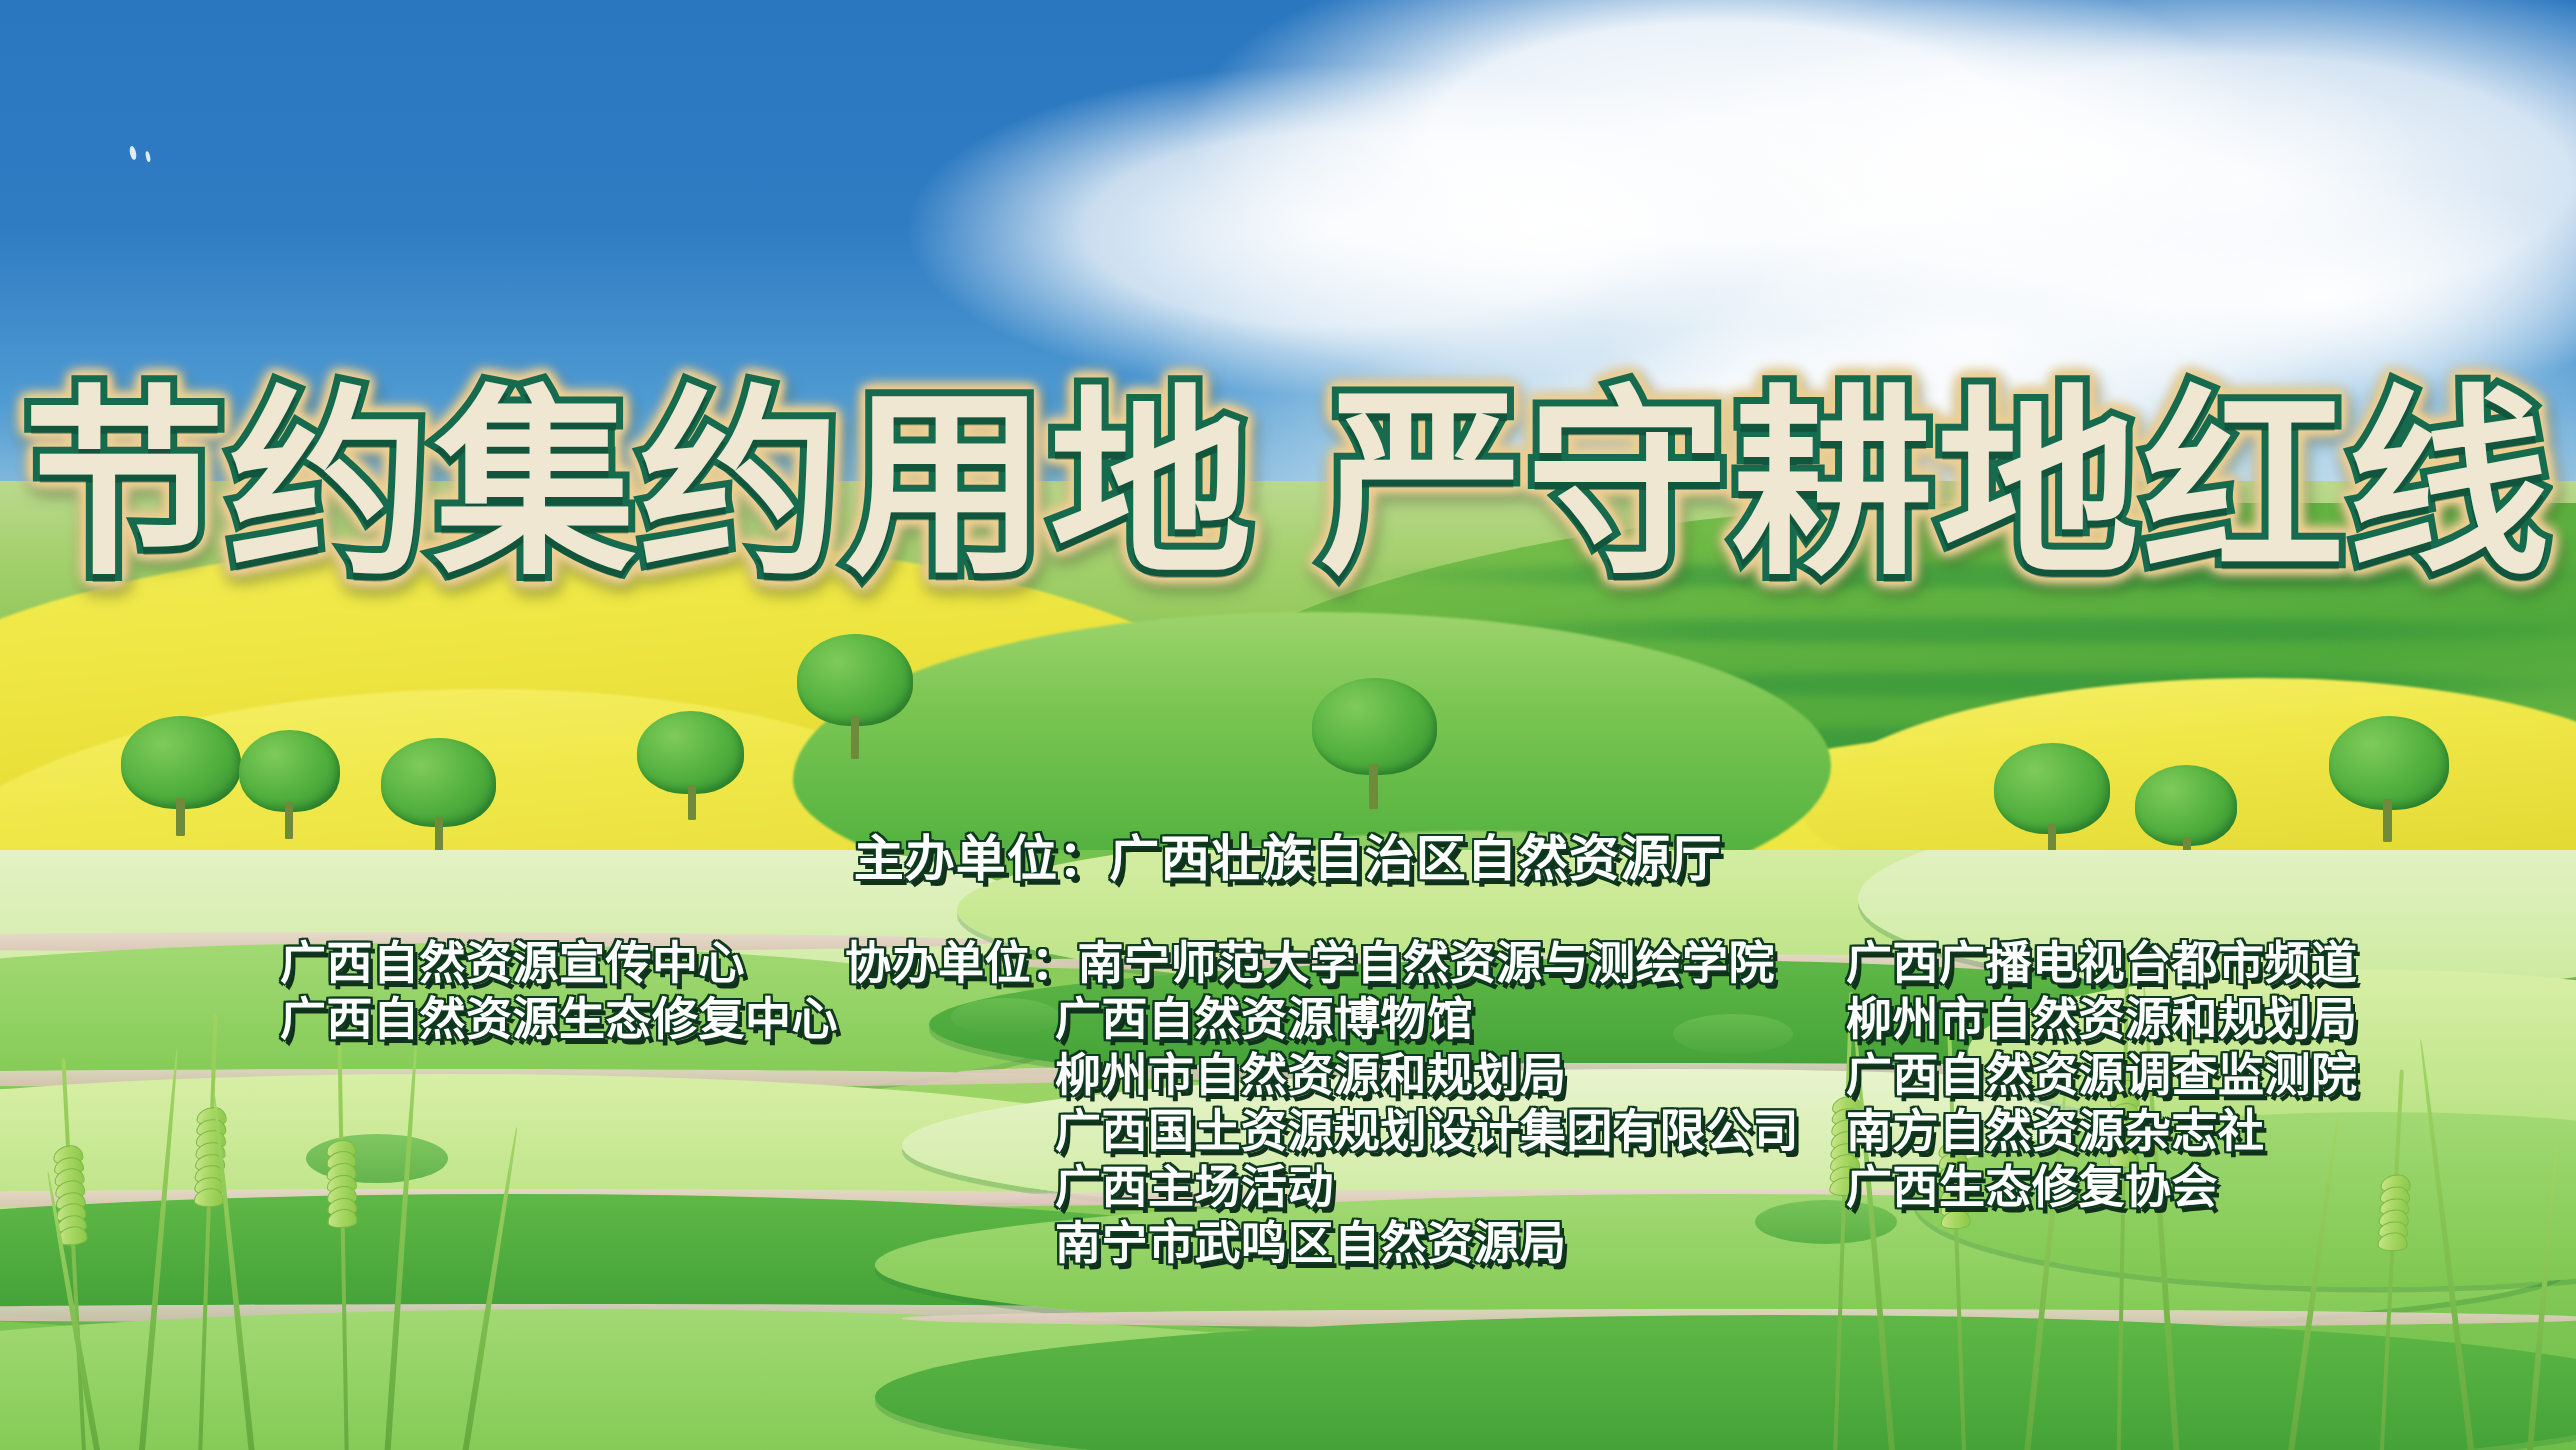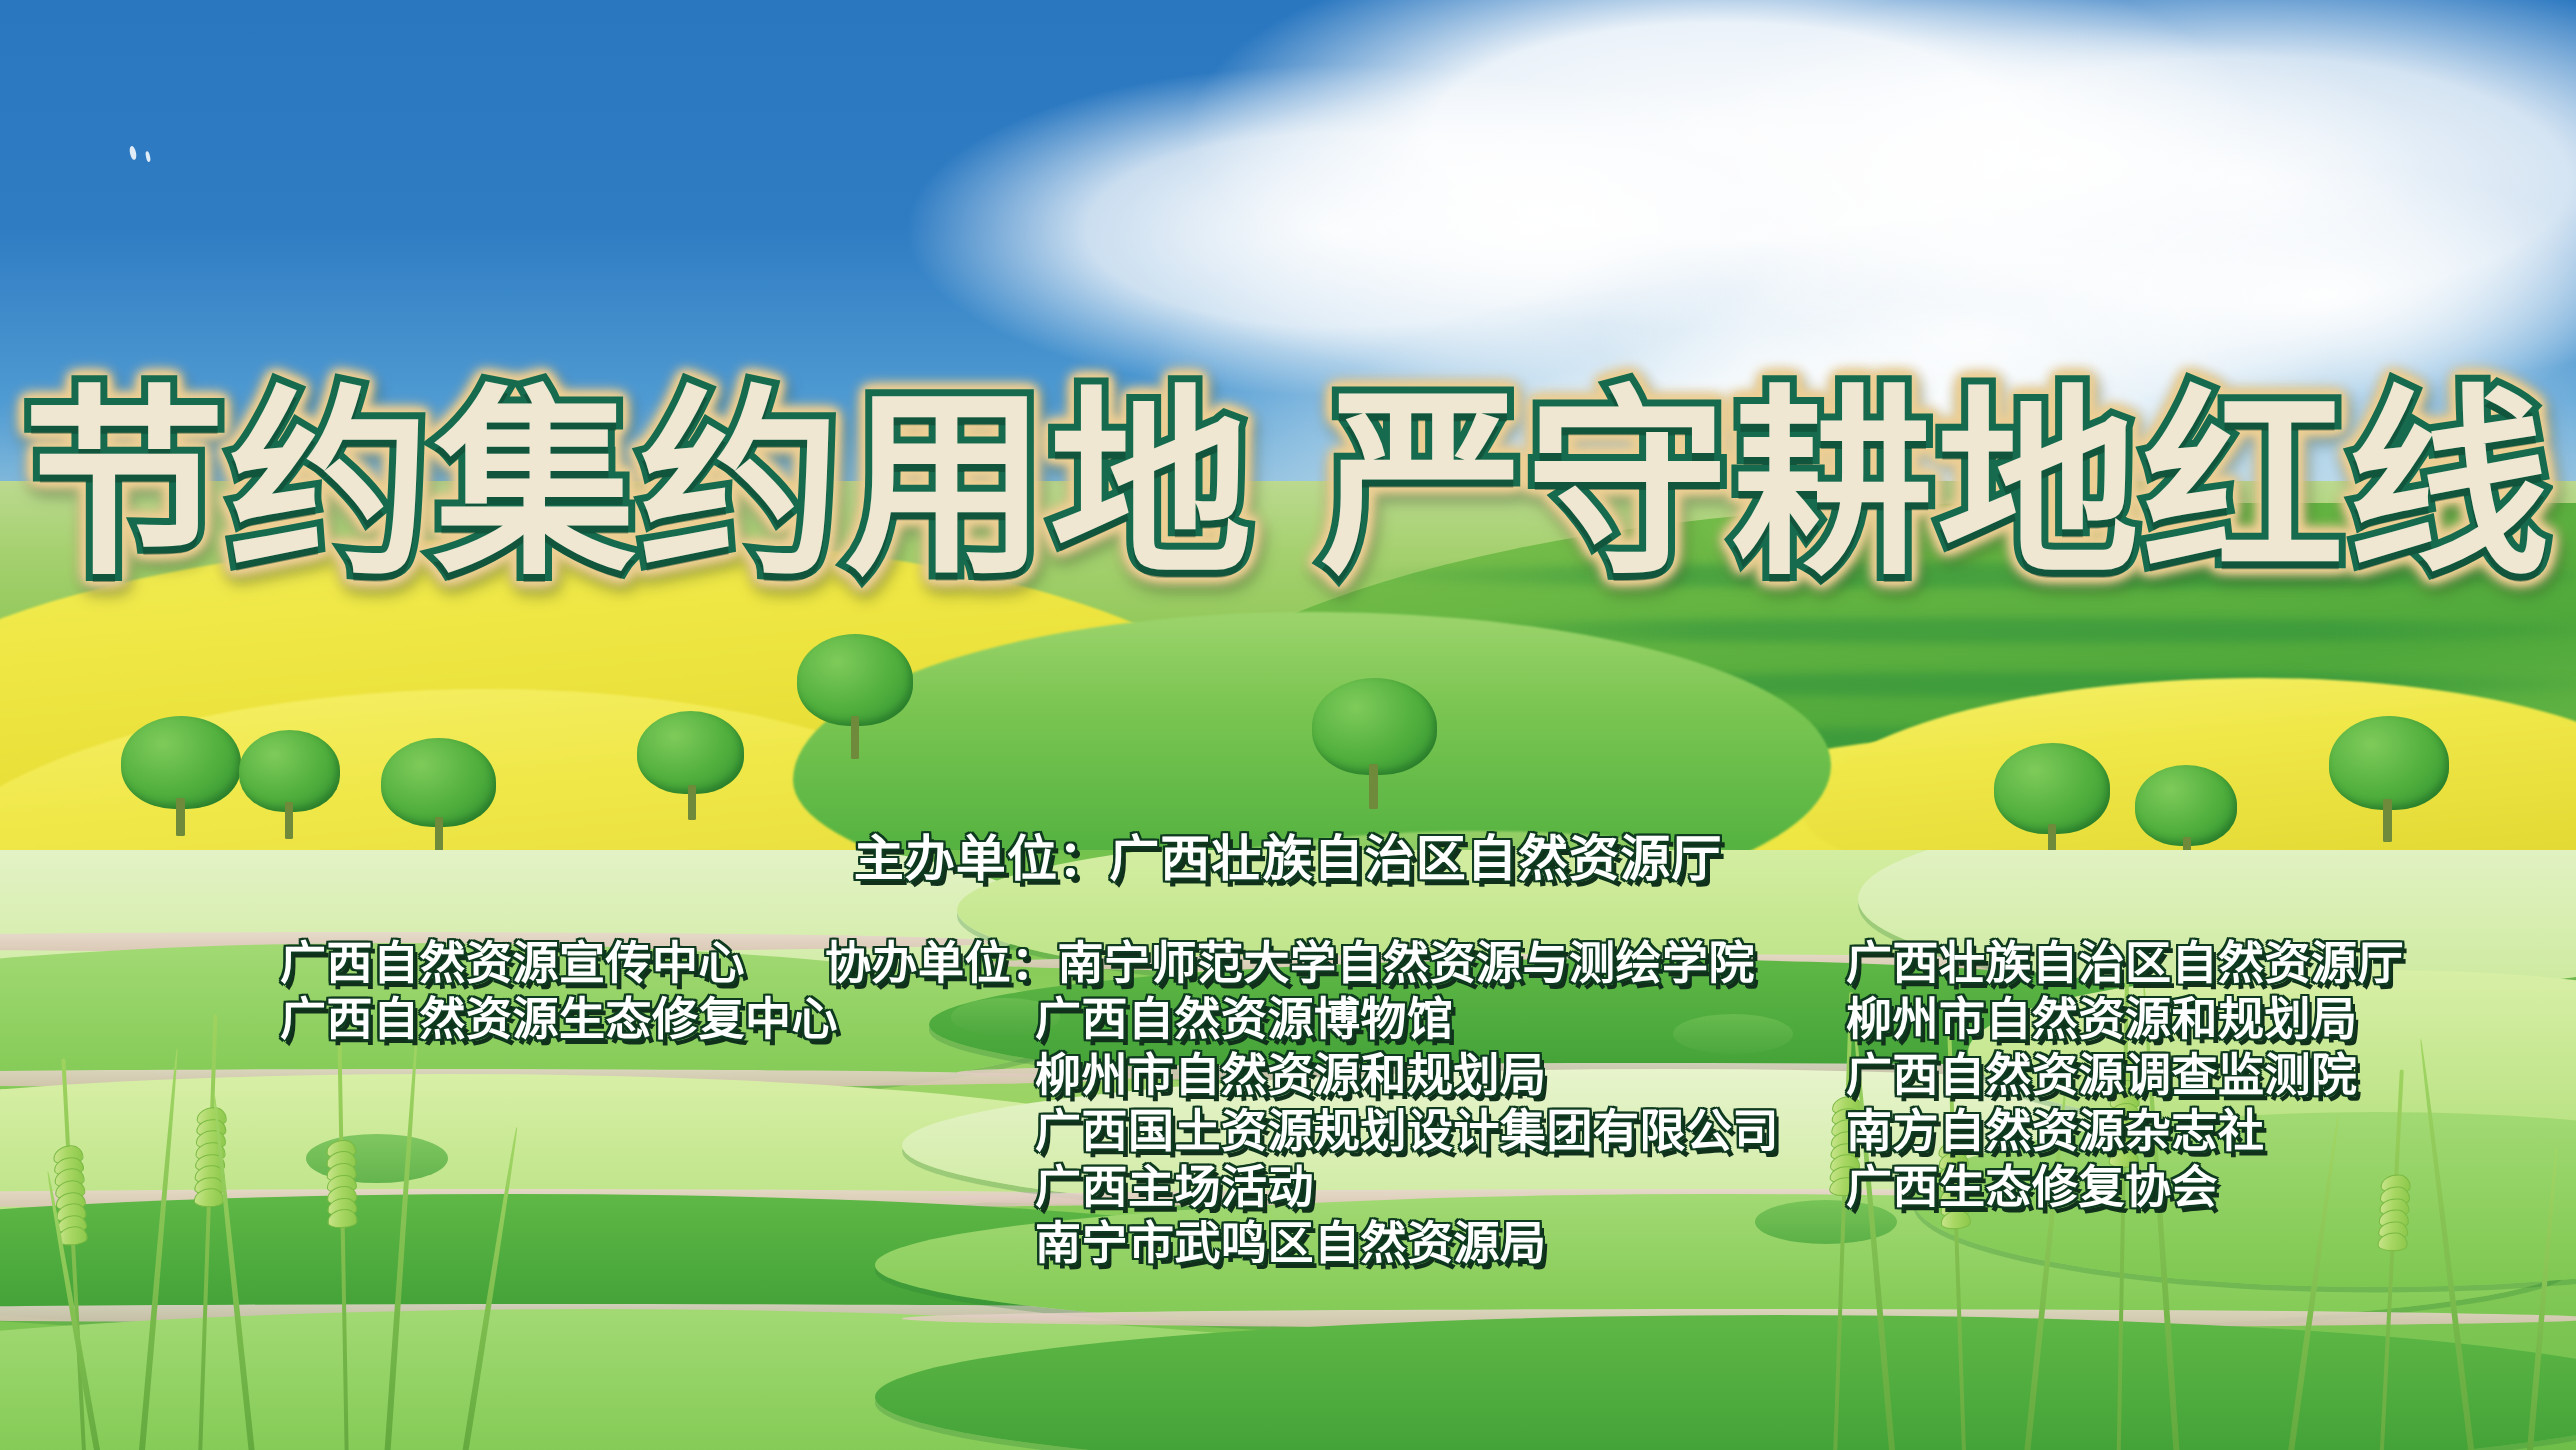--- a/index.html
+++ b/index.html
@@ -203,21 +203,21 @@
     line-height:56px;
     letter-spacing:0.5px;
     text-shadow:
       -2.2px 0 0 #0E3A1F, 2.2px 0 0 #0E3A1F, 0 -2.2px 0 #0E3A1F, 0 2.2px 0 #0E3A1F,
       -2.2px -2.2px 0 #0E3A1F, 2.2px -2.2px 0 #0E3A1F, -2.2px 2.2px 0 #0E3A1F, 2.2px 2.2px 0 #0E3A1F,
       4.4px 5.5px 0 #10301C;
   }
   .col .row.indent{padding-left:210px;}
 
   #col-left{left:70px;top:935px;}
-  #col-mid{left:825px;top:935px;}
+  #col-mid{left:845px;top:935px;}
   #col-right{left:1846px;top:935px;}
 </style>
 </head>
 <body>
 
 <div id="poster">
 
   <div class="sky"></div>
   <div class="star-dot" style="left:130px;top:146px;"></div>
   <div class="star-dot" style="left:146px;top:151px;height:11px;width:4.4px;"></div>
@@ -446,21 +446,21 @@
   <div class="col" id="col-mid">
     <div class="row">协办单位：南宁师范大学自然资源与测绘学院</div>
     <div class="row indent">广西自然资源博物馆</div>
     <div class="row indent">柳州市自然资源和规划局</div>
     <div class="row indent">广西国土资源规划设计集团有限公司</div>
     <div class="row indent">广西主场活动</div>
     <div class="row indent">南宁市武鸣区自然资源局</div>
   </div>
 
   <div class="col" id="col-right">
-    <div class="row">广西壮族自治区自然资源厅</div>
+    <div class="row">广西广播电视台都市频道</div>
     <div class="row">柳州市自然资源和规划局</div>
     <div class="row">广西自然资源调查监测院</div>
     <div class="row">南方自然资源杂志社</div>
     <div class="row">广西生态修复协会</div>
   </div>
 
 </div>
 
 
 </body></html>

